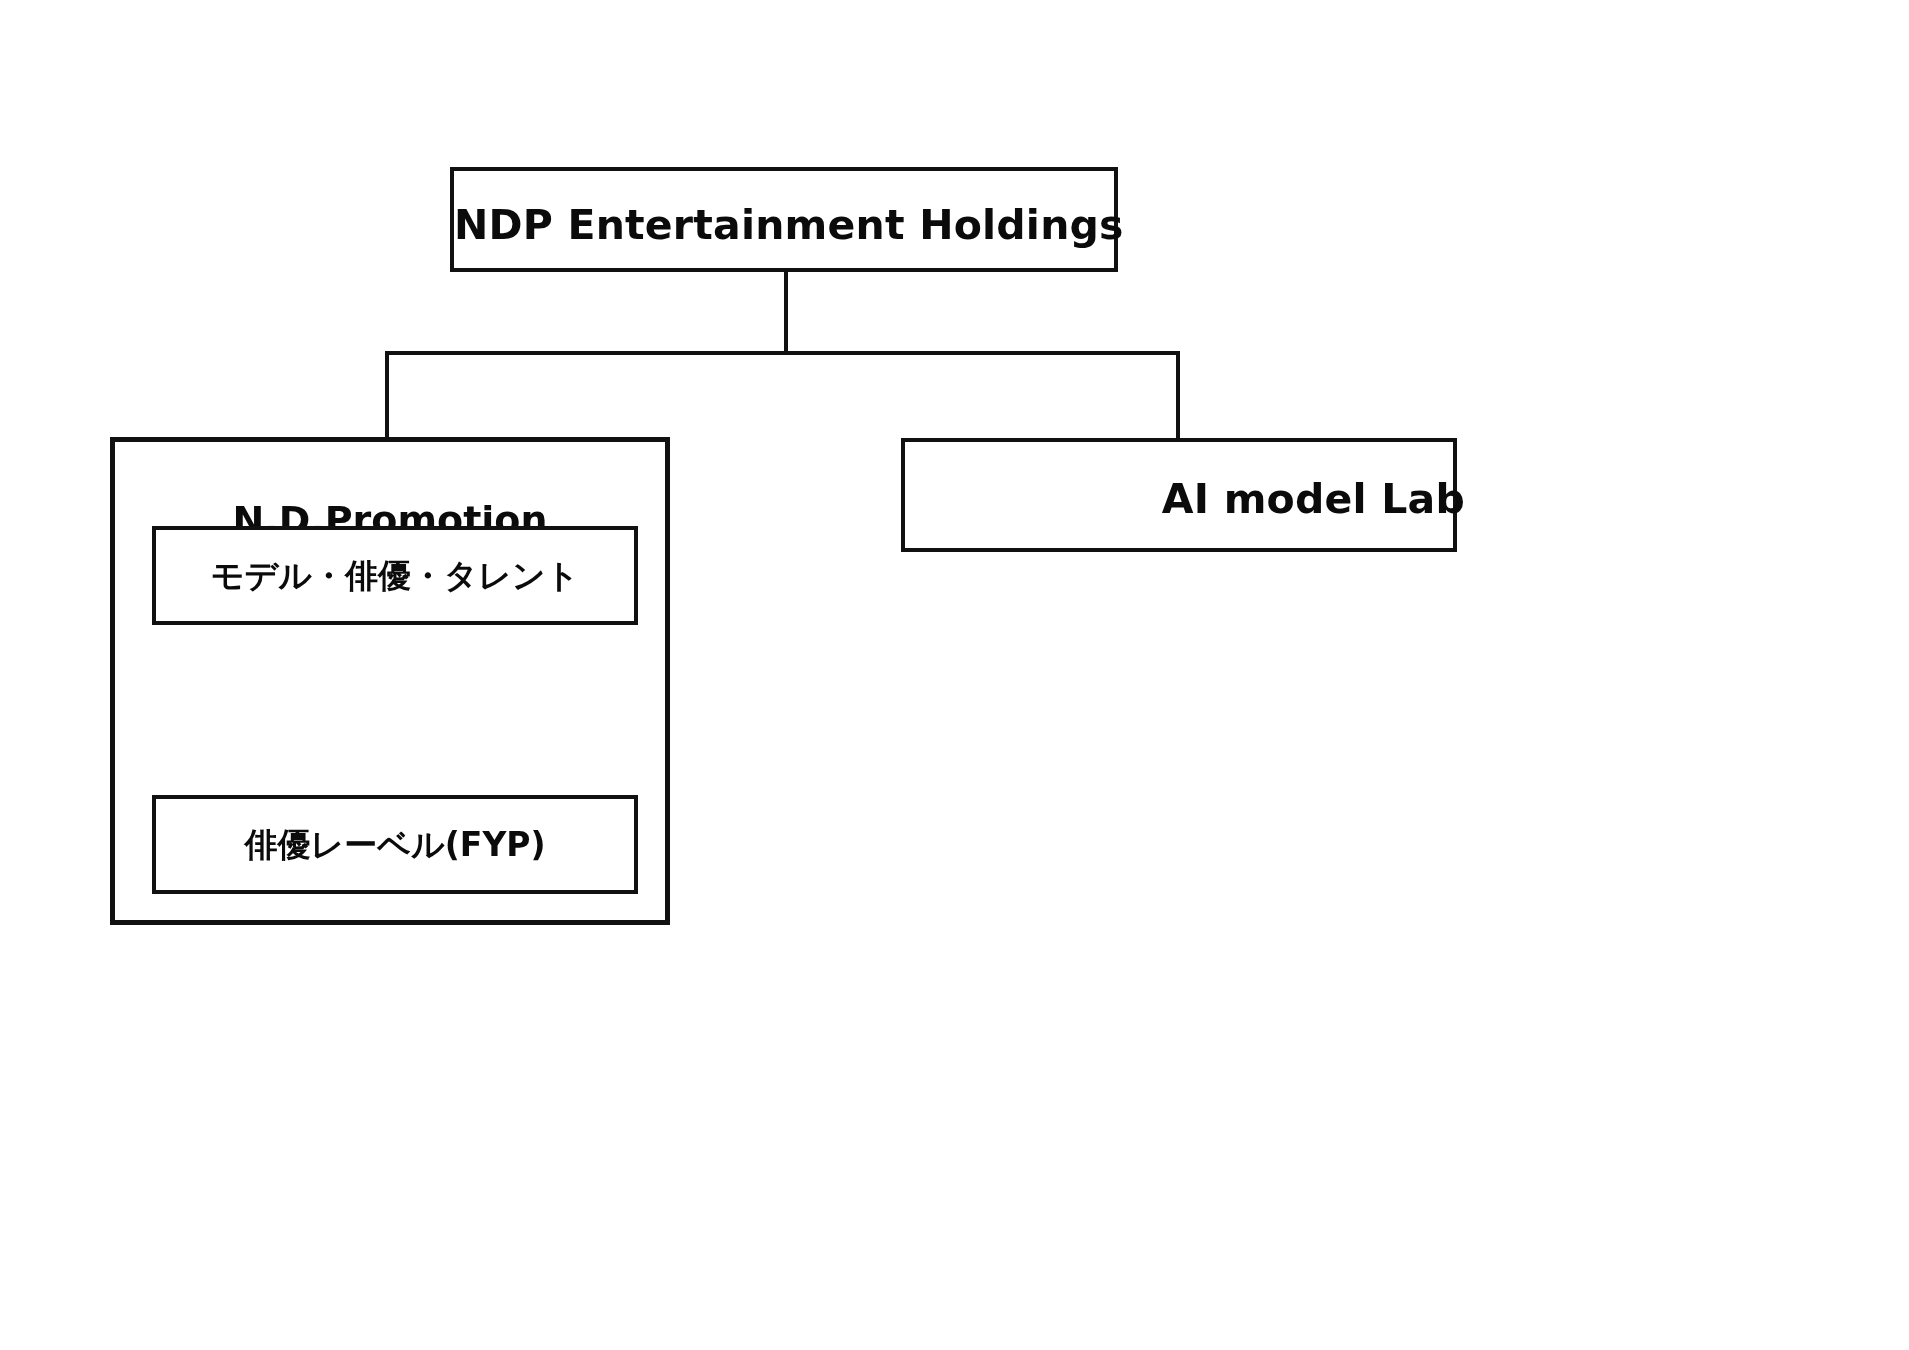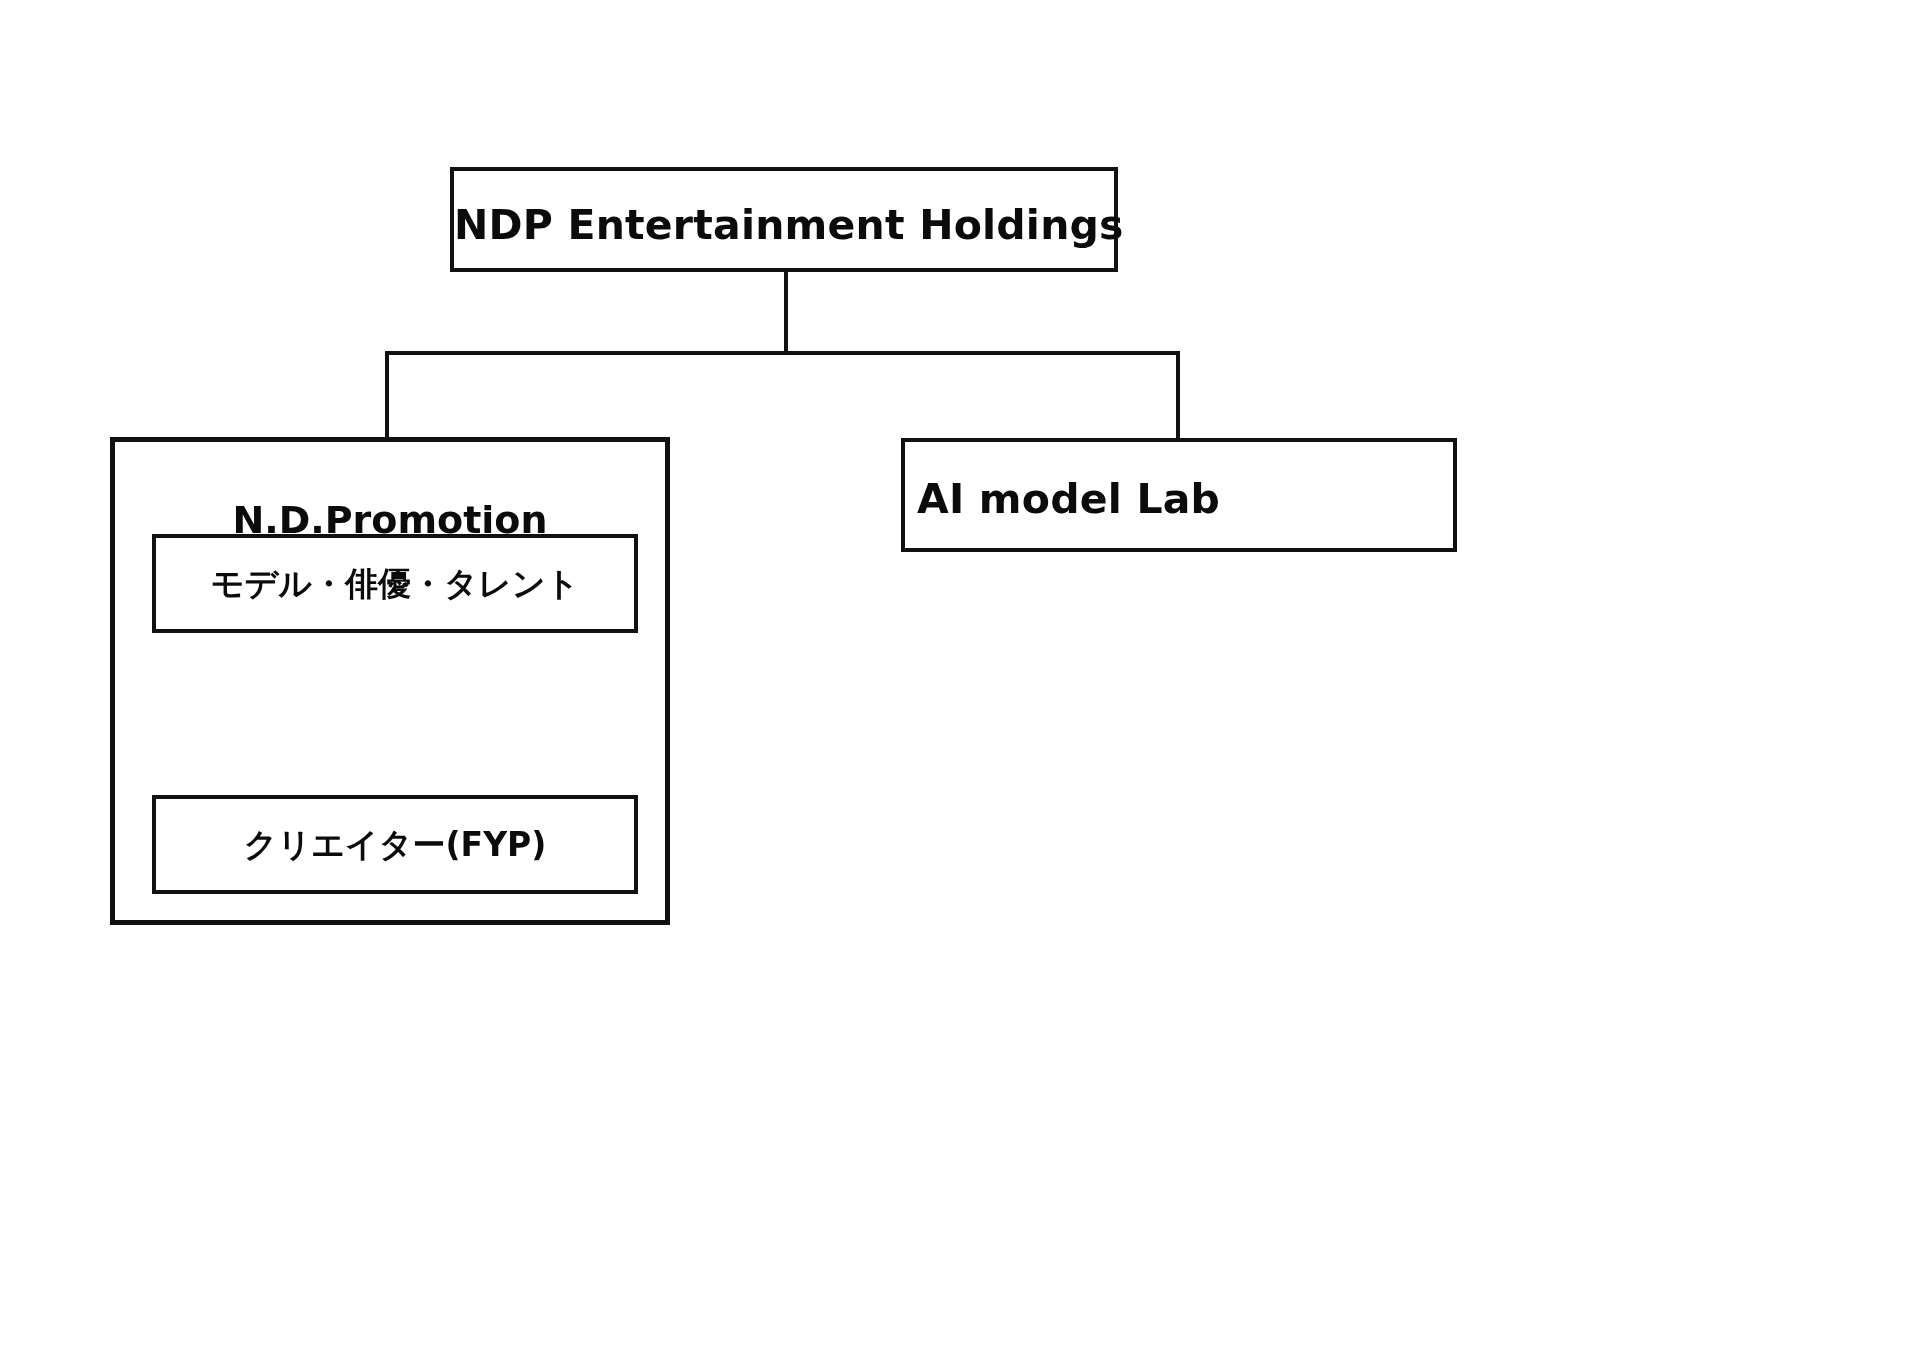--- a/index.html
+++ b/index.html
@@ -23,21 +23,21 @@
   .box {
     position: absolute;
     box-sizing: border-box;
     background: #ffffff;
     border: 4px solid #111111;
   }
   .box-label {
     position: absolute;
     left: 0;
     width: 100%;
-    text-align: left;
+    text-align: right;
     color: #0b0b0b;
     font-weight: 700;
     letter-spacing: 0.2px;
     white-space: nowrap;
   }
 
   
   #root-box {
     left: 450px;
     top: 167px;
@@ -85,21 +85,21 @@
     position: absolute;
     left: 0;
     top: 24px;
     width: 100%;
     text-align: center;
     font-size: 33px;
     font-weight: 700;
     color: #0b0b0b;
     white-space: nowrap;
   }
-  #unit-0 { top: 92px; }
+  #unit-0 { top: 84px; }
   #unit-1 { top: 218px; }
   #unit-2 { top: 353px; }
 
   
   #ailab-box {
     left: 901px;
     top: 438px;
     width: 556px;
     height: 114px;
     border-width: 4px;
@@ -159,21 +159,21 @@
 
   <div class="box" id="division-box">
     <div class="division-title">N.D.Promotion</div>
 
     <div class="unit-box" id="unit-0">
       <div class="unit-label">モデル・俳優・タレント</div>
     </div>
 
 
     <div class="unit-box" id="unit-2">
-      <div class="unit-label">クリエイター(FYP)</div>
+      <div class="unit-label">俳優レーベル(FYP)</div>
     </div>
   </div>
 
   <div class="box" id="ailab-box">
     <div class="box-label">AI model Lab</div>
   </div>
 
 </div>
 
 </body></html>

